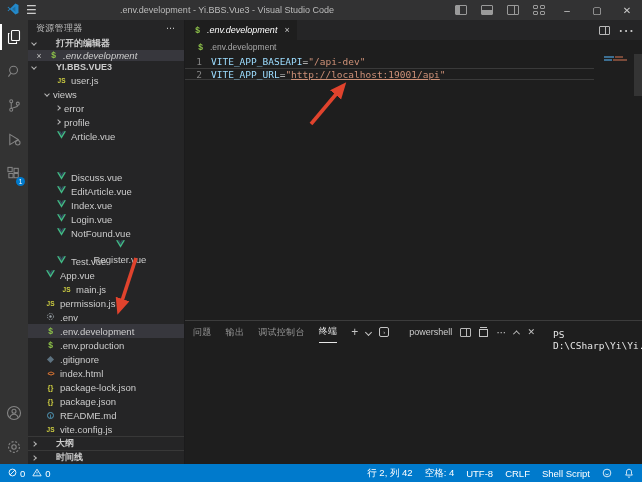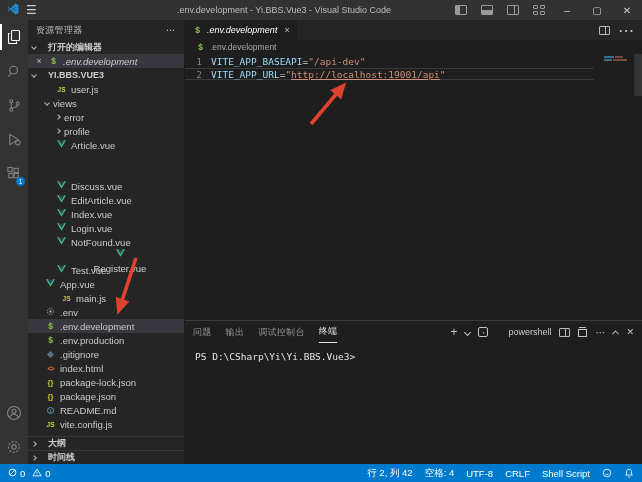--- a/index.html
+++ b/index.html
@@ -3,21 +3,21 @@
 <meta charset="utf-8">
 <style>
   *{margin:0;padding:0;box-sizing:border-box;}
   html,body{width:642px;height:482px;background:#1e1e1e;overflow:hidden;
     font-family:"Liberation Sans","DejaVu Sans",sans-serif;-webkit-font-smoothing:antialiased;}
   .app{position:relative;width:642px;height:482px;display:flex;flex-direction:column;user-select:none;}
 
   
   .titlebar{height:20px;background:#323233;display:flex;align-items:center;color:#cccccc;font-size:9px;flex:0 0 auto;}
   .tb-left{display:flex;align-items:center;gap:7px;padding-left:7px;width:120px;}
-  .tb-title{flex:1;text-align:center;color:#bbbbbb;white-space:nowrap;overflow:hidden;}
+  .tb-title{flex:1;text-align:left;color:#bbbbbb;white-space:nowrap;overflow:hidden;}
   .tb-right{display:flex;align-items:center;height:100%;}
   .tb-icon{width:26px;height:100%;display:flex;align-items:center;justify-content:center;color:#c5c5c5;}
   .tb-winbtn{width:30px;height:100%;display:flex;align-items:center;justify-content:center;color:#cccccc;font-size:10px;}
   .menu-icon{font-size:12px;color:#cccccc;}
   .lay{width:12px;height:10px;border:1px solid #9a9a9a;position:relative;border-radius:1px;}
   .lay.l::before{content:"";position:absolute;left:0;top:0;bottom:0;width:4px;background:#9a9a9a;}
   .lay.b::before{content:"";position:absolute;left:0;right:0;bottom:0;height:4px;background:#9a9a9a;}
   .lay.r::before{content:"";position:absolute;right:3px;top:0;bottom:0;width:1px;background:#9a9a9a;}
   .grid-ic{display:grid;grid-template-columns:5px 5px;grid-gap:2px;}
   .grid-ic span{width:5px;height:4px;border:1px solid #9a9a9a;border-radius:1px;}
@@ -31,21 +31,21 @@
   .ab-item.active{color:#ffffff;}
   .ab-item.active::before{content:"";position:absolute;left:0;top:4px;bottom:4px;width:2px;background:#ffffff;}
   .ab-item svg{stroke:currentColor;fill:none;stroke-width:1.1;}
   .ab-spacer{flex:1;}
   .badge{position:absolute;right:3px;bottom:4px;background:#007acc;color:#fff;font-size:6.5px;width:9px;height:9px;border-radius:50%;display:flex;align-items:center;justify-content:center;}
 
   
   .sidebar{width:157px;background:#252526;color:#cccccc;display:flex;flex-direction:column;flex:0 0 auto;font-size:9.5px;border-right:1px solid #1b1b1c;}
   .sb-title{height:20px;display:flex;align-items:center;padding:0 8px;color:#bbbbbb;font-size:9px;letter-spacing:.3px;}
   .sb-title .dots{margin-left:auto;color:#cccccc;letter-spacing:1px;}
-  .sb-section-h{height:14px;display:flex;align-items:center;font-weight:700;font-size:9px;color:#cccccc;padding-left:4px;gap:12px;}
+  .sb-section-h{height:14px;display:flex;align-items:center;font-weight:700;font-size:9px;color:#cccccc;padding-left:4px;gap:20px;}
   .chev{display:inline-block;width:4px;height:4px;border:solid #b6b6b6;border-width:0 1px 1px 0;flex:0 0 auto;}
   .chev.r{transform:rotate(-45deg);}
   .chev.d{transform:rotate(45deg);}
   .oe-item{height:14px;display:flex;align-items:center;background:#37373d;padding-left:6px;gap:4px;}
   .oe-close{color:#c5c5c5;font-size:8.5px;width:10px;text-align:center;}
   .italic{font-style:italic;}
   .tree{flex:0 0 auto;}
   .tree-row{height:14px;display:flex;align-items:center;gap:4px;white-space:nowrap;}
   .tree-row.selected{background:#37373d;}
   .fi{display:inline-block;width:11px;text-align:center;font-weight:700;font-size:6.5px;flex:0 0 auto;line-height:9px;}
@@ -77,21 +77,21 @@
   .tok-op{color:#d4d4d4;}
   .tok-str{color:#ce9178;}
   .tok-link{color:#ce9178;text-decoration:underline;}
   .minimap{position:absolute;top:2px;right:10px;width:28px;}
   .minimap .mm-line{height:2px;margin-bottom:1px;display:flex;gap:1px;}
   .mm-b{background:#3c6e91;height:2px;}
   .mm-o{background:#7a4a39;height:2px;}
   .vscroll{position:absolute;top:0;right:0;width:8px;height:42px;background:rgba(121,121,121,0.25);}
 
   
-  .panel{height:144px;border-top:1px solid #3c3c3c;display:flex;flex-direction:column;flex:0 0 auto;background:#1e1e1e;}
+  .panel{height:144px;border-top:1px solid #3c3c3c;display:flex;flex-direction:row;flex:0 0 auto;background:#1e1e1e;}
   .panel-header{height:22px;display:flex;align-items:center;padding:0 8px;flex:0 0 auto;}
   .panel-tab{font-size:9px;color:#969696;margin-right:14px;height:22px;display:flex;align-items:center;letter-spacing:.3px;}
   .panel-tab.active{color:#e7e7e7;border-bottom:1px solid #e7e7e7;}
   .panel-actions{margin-left:auto;display:flex;align-items:center;gap:8px;color:#c5c5c5;font-size:10px;}
   .ps-ic{display:flex;align-items:center;gap:20px;font-size:9px;color:#cccccc;}
   .ps-box{width:10px;height:10px;border:1px solid #c5c5c5;border-radius:2px;font-size:6px;display:flex;align-items:center;justify-content:center;}
   .trash{width:9px;height:10px;position:relative;}
   .trash::before{content:"";position:absolute;top:2px;left:0;right:0;bottom:0;border:1px solid #c5c5c5;border-top:none;border-radius:0 0 1px 1px;}
   .trash::after{content:"";position:absolute;top:0;left:1px;right:1px;height:1px;background:#c5c5c5;box-shadow:0 1px 0 #1e1e1e,0 2px 0 #c5c5c5;}
   .chev-btn{display:inline-block;width:5px;height:5px;border:solid #c5c5c5;border-width:0 1px 1px 0;}
@@ -300,20 +300,24 @@
           <div class="tree-row" style="padding-left: 17px;">
             <span class="fi"><svg width="9" height="8" viewBox="0 0 12 10">
                 <path fill="#41b883" d="M0 0h2.4L6 6 9.6 0H12L6 10z"></path>
                 <path fill="#34495e" d="M2.4 0h2.1L6 2.6 7.5 0h2.1L6 6z"></path>
               </svg></span>
             <span class="label">App.vue</span>
           </div>
           <div class="tree-row" style="padding-left: 33px;">
             <span class="fi fi-js">JS</span>
             <span class="label">main.js</span>
+          </div>
+          <div class="tree-row" style="padding-left: 17px;">
+            <span class="fi fi-js">JS</span>
+            <span class="label">permission.js</span>
           </div>
           <div class="tree-row" style="padding-left: 17px;">
             <span class="fi"><svg width="9" height="9" viewBox="0 0 10 10">
                 <circle cx="5" cy="5" r="3.4" fill="none" stroke="#9da5aa" stroke-dasharray="1.5 1.3"></circle>
                 <circle cx="5" cy="5" r="1.3" fill="#9da5aa"></circle>
               </svg></span>
             <span class="label">.env</span>
           </div>
           <div class="tree-row selected" style="padding-left: 17px;">
             <span class="fi fi-sh">$</span>

